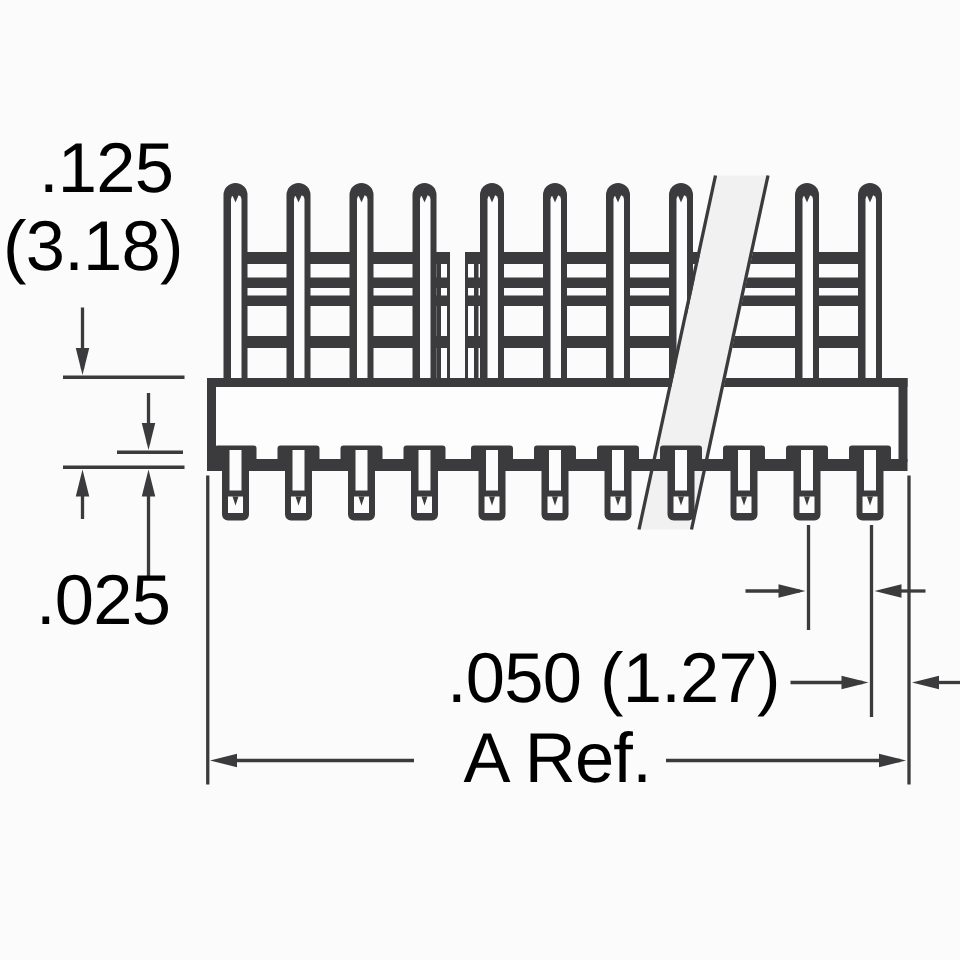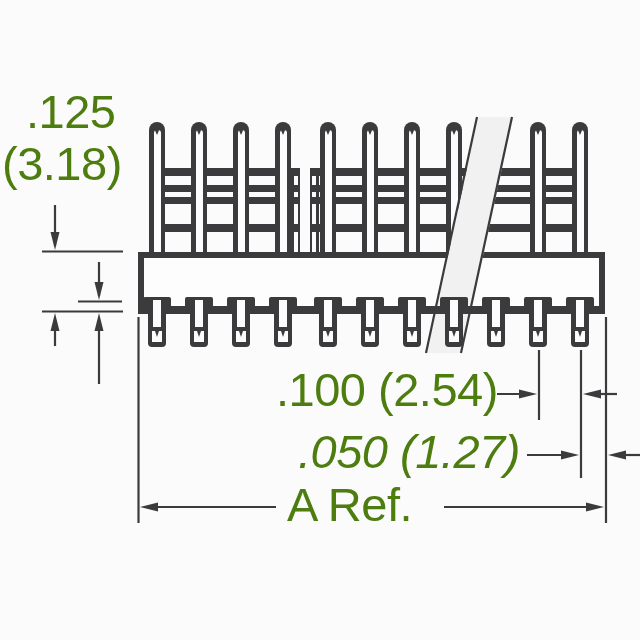--- a/index.html
+++ b/index.html
@@ -30,21 +30,21 @@
   .bottom-pin-core{position:absolute;background:#fcfcfc;}
   .bottom-pin-tipsq{position:absolute;background:#fcfcfc;}
   .bottom-pin-notch{position:absolute;width:0;height:0;
     border-left:2.5px solid transparent;border-right:2.5px solid transparent;
     border-top:6px solid var(--ink);}
   
   #overlay{position:absolute;inset:0;z-index:4;}
   
   .dim-label{
     position:absolute;z-index:5;
-    color:#4d7c0f;
+    color:#000000;
     font-size:47px;line-height:1;
     letter-spacing:-0.5px;
     white-space:nowrap;
   }
 </style>
 </head>
 <body>
 
 <div id="stage">
 
@@ -193,16 +193,16 @@
       <polygon points="583,394 601,389.5 601,398.5" fill="#3b3b3d"></polygon>
       <polygon points="579,455 561,450.5 561,459.5" fill="#3b3b3d"></polygon>
       <polygon points="608,455 626,450.5 626,459.5" fill="#3b3b3d"></polygon>
       <polygon points="140,507 158,502.5 158,511.5" fill="#3b3b3d"></polygon>
       <polygon points="604,507 586,502.5 586,511.5" fill="#3b3b3d"></polygon>
     </g>
   </svg>
 
   <div class="dim-label" style="left:26px;top:88px;">.125</div>
   <div class="dim-label" style="left:2px;top:140px;">(3.18)</div>
-  <div class="dim-label" style="left:276px;top:366px;">.100 (2.54)</div>
-  <div class="dim-label" style="left:298px;top:428px;font-style:italic;">.050 (1.27)</div>
-  <div class="dim-label" style="left:287px;top:481px;">A Ref.</div>
+  <div class="dim-label" style="left:24px;top:376px;">.025</div>
+  <div class="dim-label" style="left:298px;top:428px;">.050 (1.27)</div>
+  <div class="dim-label" style="left:309px;top:481px;">A Ref.</div>
 </div>
 
 </body></html>

